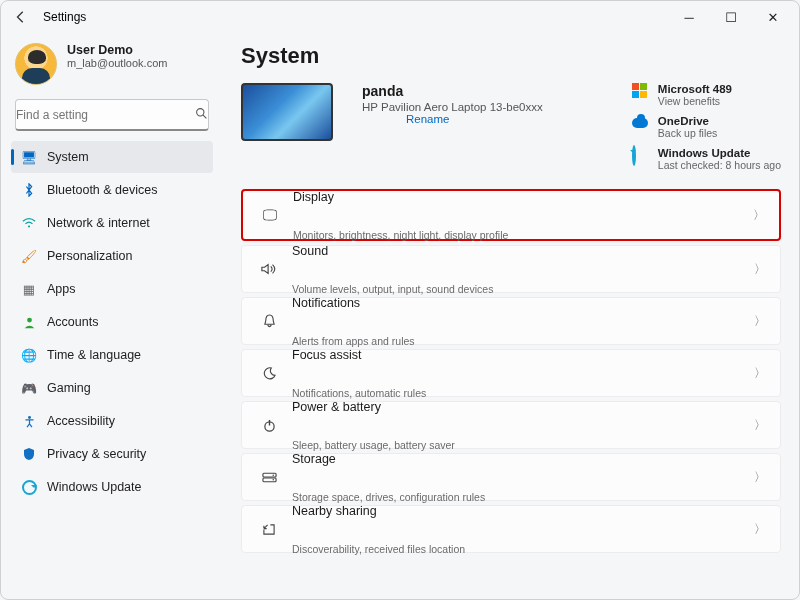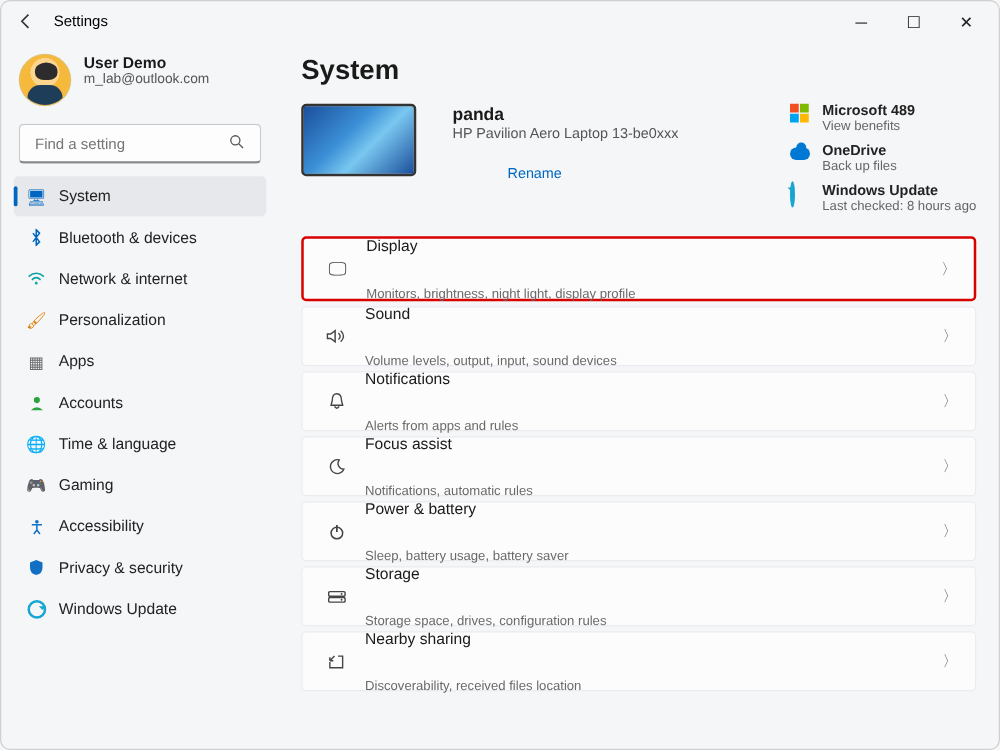--- a/index.html
+++ b/index.html
@@ -16,21 +16,21 @@
 
   
   .sidebar { width: 220px; padding: 6px 8px 0 10px; display:flex; flex-direction:column; }
   .user-row { display:flex; gap:10px; padding:4px 4px 10px 4px; }
   .avatar { width:42px; height:42px; border-radius:50%; background: radial-gradient(circle at 50% 35%, #fcd58f 0 35%, #f6b93b 36% 100%); position:relative; overflow:hidden; border:1px solid #e0c070;}
   .avatar::after{content:"";position:absolute;bottom:-6px;left:6px;right:6px;height:22px;background:#1e3d59;border-radius:10px 10px 0 0;}
   .avatar::before{content:"";position:absolute;top:6px;left:12px;width:18px;height:14px;background:#2c2c2c;border-radius:50% 50% 40% 40%;}
   .user-name { font-size: 12.5px; font-weight:600; color:#1a1a1a; }
   .user-email { font-size: 11px; color:#555; }
 
-  .search-box { margin: 4px 4px 10px 4px; height:32px; border:1px solid #c8c8c8; border-bottom:2px solid #888; border-radius:4px; background:#fdfdfe; display:flex; align-items:center; padding:0 12px; }
+  .search-box { margin: 4px 4px 10px 4px; height:32px; border:1px solid #c8c8c8; border-bottom:2px solid #888; border-radius:4px; background:#fdfdfe; display:flex; align-items:center; padding:0 0; }
   .search-box input { border:none; outline:none; background:transparent; flex:1; font-size:12px; color:#555; }
   .search-box .sicon { color:#555; font-size:13px; }
 
   .nav { display:flex; flex-direction:column; gap:1px; }
   .nav-item { display:flex; align-items:center; gap:10px; height:32px; padding:0 10px; border-radius:4px; font-size:12.5px; color:#222; cursor:pointer; }
   .nav-item .nicon { width:16px; height:16px; display:flex; align-items:center; justify-content:center; font-size:13px; }
   .nav-item.active { background:#e6e8ec; position:relative; }
   .nav-item.active::before { content:""; position:absolute; left:0px; top:8px; bottom:8px; width:3px; background:#0067c0; border-radius:2px; }
 
   
@@ -40,21 +40,21 @@
   .c-wu{color:#19a5d1;}
 
   
   .content { flex:1; padding: 4px 18px 0 20px; overflow:hidden; }
   .page-title { font-size: 22px; font-weight:600; color:#1a1a1a; margin: 6px 0 14px 0; }
 
   .device-row { display:flex; gap:29px; align-items:flex-start; margin-bottom: 18px; }
   .device-thumb { width:92px; height:58px; border:2px solid #333; border-radius:4px; background: linear-gradient(135deg,#1b4f9c,#3b8fd6 40%,#79c7f0 60%,#1b4f9c); }
   .device-info .dn { font-size:14px; font-weight:600; color:#1a1a1a; }
   .device-info .dm { font-size:11.5px; color:#555; margin-top:2px;}
-  .device-info .rn { font-size:11.5px; color:#0067c0; margin-top:20px; cursor:pointer;padding-left:44px;}
+  .device-info .rn { font-size:11.5px; color:#0067c0; margin-top:0; cursor:pointer;padding-left:44px;}
 
   .promo { margin-left:auto; display:grid; grid-template-columns: 18px auto; column-gap:8px; row-gap:8px; align-items:start; }
   .promo .picon { width:16px; height:16px; }
   .promo .pt { font-size:11.5px; font-weight:600; color:#222; }
   .promo .ps { font-size:10.5px; color:#666; }
   .promo .pcell { display:flex; flex-direction:column; }
   .ms365{display:grid;grid-template-columns:7px 7px;grid-template-rows:7px 7px;gap:1px;}
   .ms365 span:nth-child(1){background:#f25022;} .ms365 span:nth-child(2){background:#7fba00;}
   .ms365 span:nth-child(3){background:#00a4ef;} .ms365 span:nth-child(4){background:#ffb900;}
   .cloud{width:16px;height:10px;background:#0078d4;border-radius:6px;position:relative;top:3px;}

